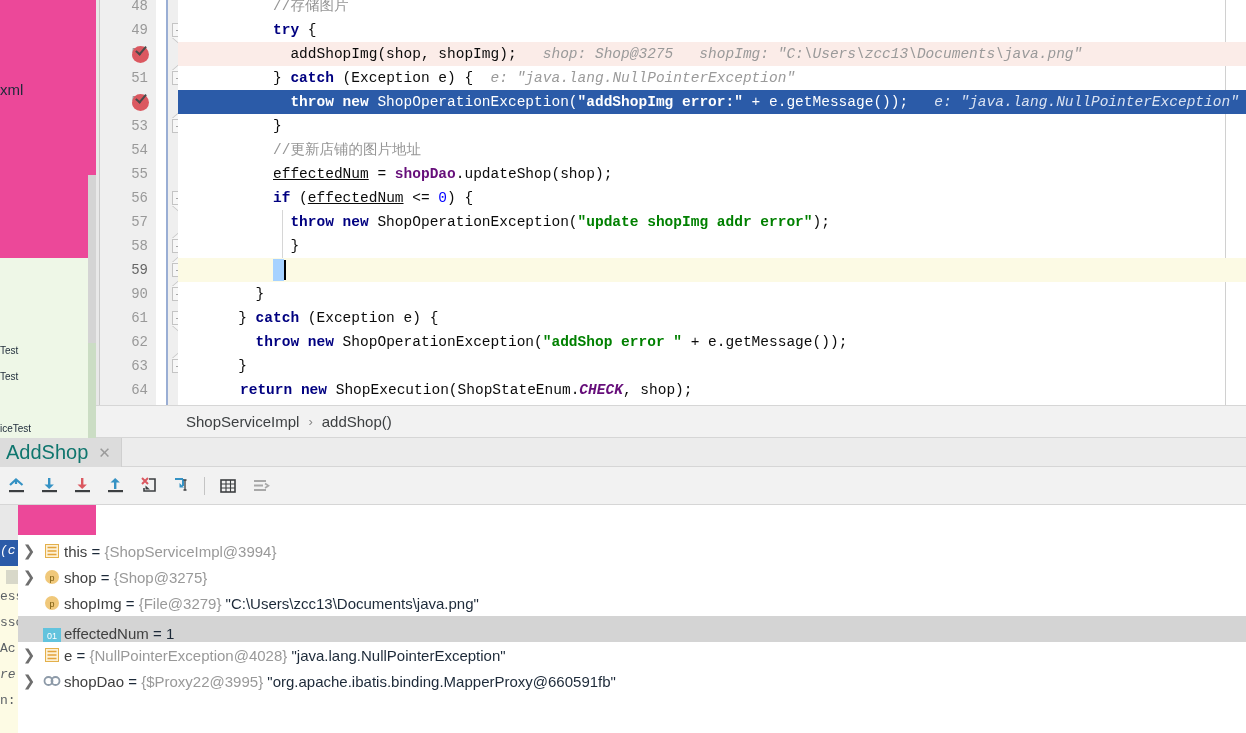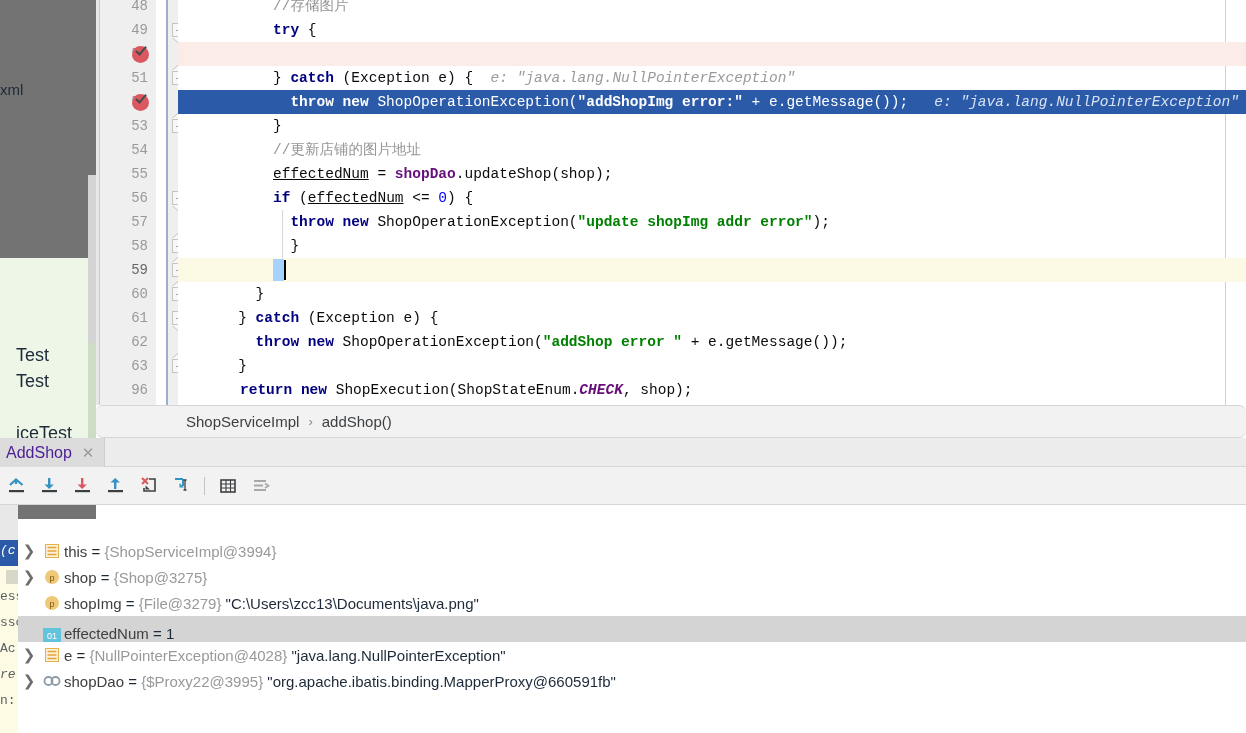--- a/index.html
+++ b/index.html
@@ -7,22 +7,22 @@
     margin: 0; padding: 0;
     width: 1246px; height: 733px;
     overflow: hidden;
     background: #ffffff;
     font-family: "Liberation Sans", sans-serif;
   }
   #root { position: relative; width: 1246px; height: 733px; }
 
   
   .bg-editor {
-    position: absolute; left: 0; top: 0; width: 96px; height: 519px;
-    background: #737373; overflow: hidden;
+    position: absolute; left: 0; top: 0; width: 96px; height: 733px;
+    background: #ec4899; overflow: hidden;
   }
   .bg-xml {
     position: absolute; left: 0; top: 81px;
     font-family: "Liberation Sans", sans-serif;
     font-size: 15px; color: #1d2a39;
   }
   .bg-green {
     position: absolute; left: 0; top: 258px; width: 96px; height: 182px;
     background: #eef7e7;
   }
@@ -30,21 +30,21 @@
     position: absolute; left: 88px; top: 175px; width: 8px; height: 168px;
     background: #d4d4d4;
   }
   .bg-scroll-thumb2 {
     position: absolute; left: 88px; top: 343px; width: 8px; height: 98px;
     background: #cbddc4;
   }
   .bg-item {
     position: absolute; left: 0;
     font-family: "Liberation Sans", sans-serif;
-    font-size: 18px; color: #1d2a39; white-space: nowrap; padding-left: 16px;
+    font-size: 10px; color: #1d2a39; white-space: nowrap;
   }
 
   
   .bg-lower {
     position: absolute; left: 0; top: 540px; width: 22px; height: 193px;
     background: #fdfbe4; overflow: hidden;
   }
   .bg-lower-sel {
     position: absolute; left: 0; top: 0; width: 22px; height: 26px;
     background: #2b5ba8;
@@ -182,41 +182,41 @@
   }
   .indent-guide {
     position: absolute; width: 1px; background: #d6d6d6;
   }
 
   
   .breadcrumb {
     position: absolute; left: 96px; top: 405px; width: 1150px; height: 33px;
     background: #f2f2f2;
     border-top: 1px solid #d6d6d6; border-bottom: 1px solid #d6d6d6;
-    display: flex; align-items: center; padding-left: 90px; border-radius: 7px;
+    display: flex; align-items: center; padding-left: 90px;
   }
   .crumb {
     font-size: 15px; color: #3c3f41;
     font-family: "Liberation Sans", sans-serif;
   }
   .crumb-sep { font-size: 13px; color: #888; margin: 0 9px; }
 
   
   .tabbar {
     position: absolute; left: 0; top: 438px; width: 1246px; height: 29px;
     background: #ececec; border-bottom: 1px solid #d6d6d6;
   }
   .tab {
     position: absolute; left: -8px; top: 0; height: 29px;
     background: #dcdcdc;
     display: flex; align-items: center;
     padding: 0 10px 0 14px;
     border-right: 1px solid #cfcfcf;
   }
-  .tab-label { font-size: 16px; color: #4c1d95; }
+  .tab-label { font-size: 20px; color: #0f766e; }
   .tab-close {
     margin-left: 10px; font-size: 15px; color: #9a9a9a; line-height: 1;
   }
 
   
   .dbgbar {
     position: absolute; left: 0; top: 467px; width: 1246px; height: 38px;
     background: #f2f2f2; border-bottom: 1px solid #d6d6d6;
     display: flex; align-items: center;
   }
@@ -298,45 +298,46 @@
         <div class="lnum" style="top: 42px;">50</div>
         <div class="lnum" style="top: 66px;">51</div>
         <div class="lnum" style="top: 90px;">52</div>
         <div class="lnum" style="top: 114px; text-align: right;">53</div>
         <div class="lnum" style="top: 138px;">54</div>
         <div class="lnum" style="top: 162px;">55</div>
         <div class="lnum" style="top: 186px; text-align: right;">56</div>
         <div class="lnum" style="top: 210px;">57</div>
         <div class="lnum" style="top: 234px;">58</div>
         <div class="lnum current" style="top: 258px;">59</div>
-        <div class="lnum" style="top: 282px;">60</div>
+        <div class="lnum" style="top: 282px;">90</div>
         <div class="lnum" style="top: 306px;">61</div>
         <div class="lnum" style="top: 330px;">62</div>
         <div class="lnum" style="top: 354px; font-family: Liberation Mono, monospace;">63</div>
-        <div class="lnum" style="top: 378px;">96</div>
+        <div class="lnum" style="top: 378px;">64</div>
       </div>
     <div class="foldcol">
         <div class="foldline" style="top: 20px; height: 385px;"></div>
         <div class="fold down" style="top: 23px;"></div>
         <div class="fold up" style="top: 71px;"></div>
         <div class="fold up" style="top: 119px;"></div>
         <div class="fold down" style="top: 191px;"></div>
         <div class="fold up" style="top: 239px;"></div>
         <div class="fold up" style="top: 263px;"></div>
         <div class="fold up" style="top: 287px;"></div>
         <div class="fold down" style="top: 311px;"></div>
         <div class="fold up" style="top: 359px;"></div>
       </div>
     <div class="code-area">
       <div class="margin-guide"></div>
     <div class="row" style="top: -6px;"></div>
         <div class="codeline" style="top: -6px; left: 95px;"><span class="cmt">//存储图片</span></div>
         <div class="row" style="top: 18px;"></div>
         <div class="codeline" style="top: 18px; left: 95px;"><span class="kw">try</span><span> {</span></div>
         <div class="row exec" style="top: 42px;"></div>
+        <div class="codeline" style="top: 42px; left: 112.4px;"><span>addShopImg(shop, shopImg);</span><span class="hint">   shop: Shop@3275   shopImg: "C:\Users\zcc13\Documents\java.png"</span></div>
         <div class="row" style="top: 66px;"></div>
         <div class="codeline" style="top: 66px; left: 95px;"><span>} </span><span class="kw">catch</span><span> (Exception e) {</span><span class="hint">  e: "java.lang.NullPointerException"</span></div>
         <div class="row sel" style="top: 90px;"></div>
         <div class="codeline on-sel" style="top: 90px; left: 112.4px;"><span class="kw">throw new</span><span> ShopOperationException(</span><span class="str">"addShopImg error:"</span><span> + e.getMessage());</span><span class="hint">   e: "java.lang.NullPointerException"</span></div>
         <div class="row" style="top: 114px;"></div>
         <div class="codeline" style="top: 114px; left: 95px;"><span>}</span></div>
         <div class="row" style="top: 138px;"></div>
         <div class="codeline" style="top: 138px; left: 95px;"><span class="cmt">//更新店铺的图片地址</span></div>
         <div class="row" style="top: 162px;"></div>
         <div class="codeline" style="top: 162px; left: 95px;"><span class="loc">effectedNum</span><span> = </span><span class="fld">shopDao</span><span>.updateShop(shop);</span></div>

